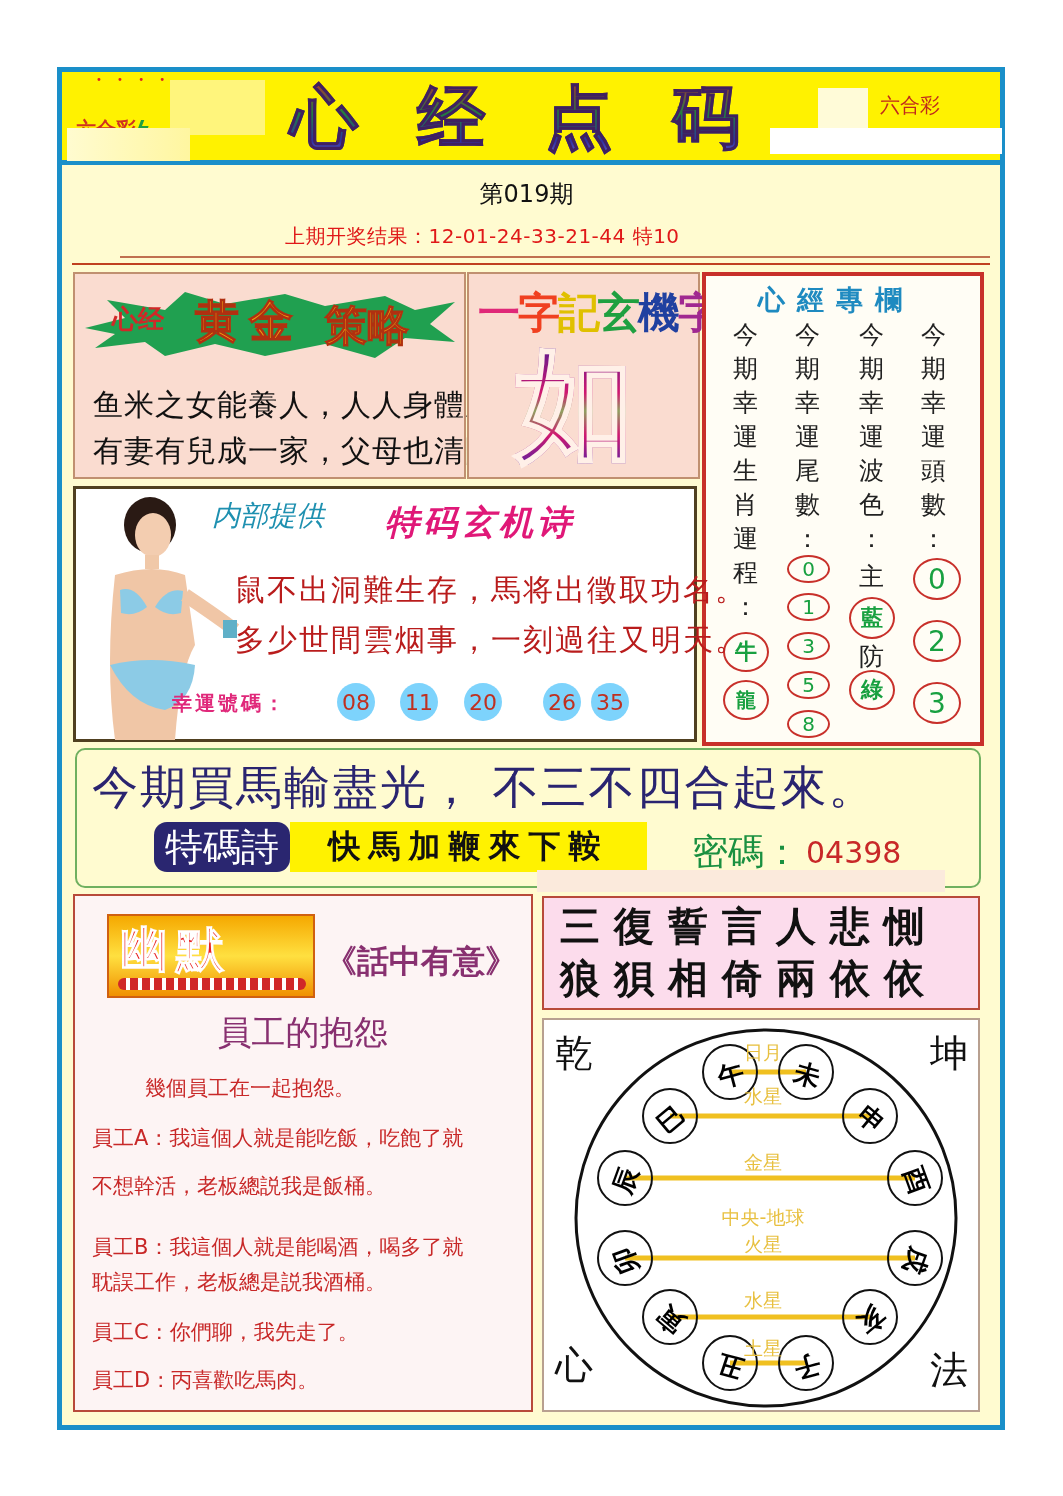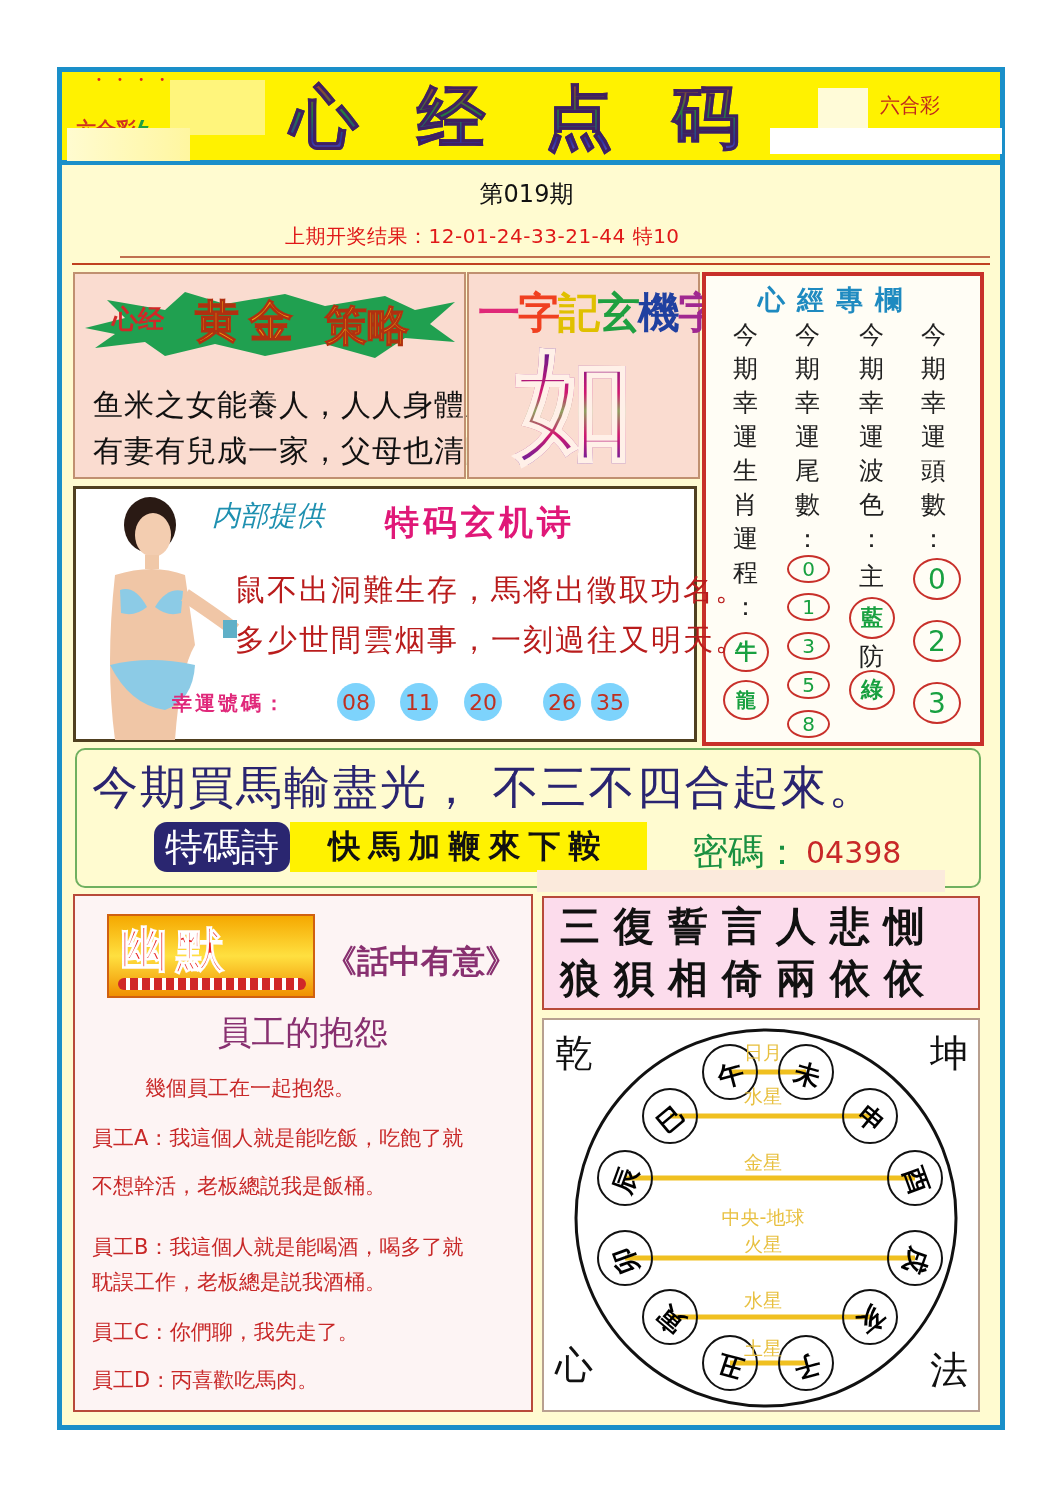--- a/index.html
+++ b/index.html
@@ -31,21 +31,21 @@
   .box2{left:467px;top:272px;width:233px;height:207px;background:#fadcd0;border:2px solid #c09070;box-sizing:border-box;}
   .yizi{left:478px;top:285px;font-size:42px;font-weight:bold;letter-spacing:-2px;}
   .bigchar{left:515px;top:345px;font-size:120px;font-weight:bold;line-height:1;background:linear-gradient(180deg,#5a1a90 0%,#d01870 40%,#90a060 55%,#d01870 75%,#6020a0 100%);-webkit-background-clip:text;background-clip:text;color:transparent;-webkit-text-stroke:2px #fff0e8;}
   .box3{left:702px;top:272px;width:282px;height:474px;background:#fffdf5;border:4px solid #c8302a;box-sizing:border-box;}
   .col-title{left:758px;top:282px;font-size:27px;font-weight:bold;color:#1e8ac0;letter-spacing:12px;}
   .vcol{position:absolute;display:flex;flex-direction:column;align-items:center;font-size:25px;color:#222;line-height:34px;font-family:"DejaVu Serif",serif;}
   .circ{border:2px solid #c8302a;border-radius:50%;color:#18a040;display:flex;align-items:center;justify-content:center;box-sizing:border-box;font-family:"DejaVu Sans",sans-serif;}
   .box4{left:73px;top:486px;width:624px;height:256px;background:#ffffff;border:3px solid #504020;box-sizing:border-box;}
   .girl{left:85px;top:495px;width:170px;height:245px;}
   .nbtg{left:212px;top:497px;font-size:28px;font-style:italic;color:#1e90b0;}
-  .tmxjs{left:385px;top:500px;font-size:34px;font-weight:bold;color:#e01878;letter-spacing:4px;}
+  .tmxjs{left:385px;top:500px;font-size:34px;font-style:italic;font-weight:bold;color:#e01878;letter-spacing:4px;}
   .poem2{left:235px;top:565px;font-size:30px;color:#b91c1c;font-family:"DejaVu Serif",serif;letter-spacing:2px;line-height:50px;}
   .lucky-label{left:172px;top:690px;font-size:20px;color:#e0287a;font-weight:bold;letter-spacing:3px;}
   .ball{position:absolute;width:38px;height:38px;border-radius:50%;background:#7dd3fc;color:#c03020;font-size:22px;display:flex;align-items:center;justify-content:center;}
   .box5{left:75px;top:748px;width:906px;height:140px;border:2px solid #70b060;border-radius:10px;background:#fffbd0;box-sizing:border-box;}
   .slogan{left:92px;top:757px;font-size:46px;color:#2a2470;letter-spacing:2px;}
   .tms-label{left:154px;top:822px;width:136px;height:50px;background:#2a2670;color:#fff;font-size:38px;display:flex;align-items:center;justify-content:center;border-radius:13px;}
   .tms-text{left:290px;top:822px;width:357px;height:50px;background:#fff200;color:#111;font-size:32px;font-weight:bold;display:flex;align-items:center;justify-content:center;letter-spacing:8px;font-family:"DejaVu Serif",serif;}
   .mima{left:692px;top:828px;font-size:36px;color:#1a9040;}
   .mima-val{left:806px;top:835px;font-size:30px;color:#c82828;}
   .cover1{left:537px;top:870px;width:408px;height:22px;background:#fbeadc;}

